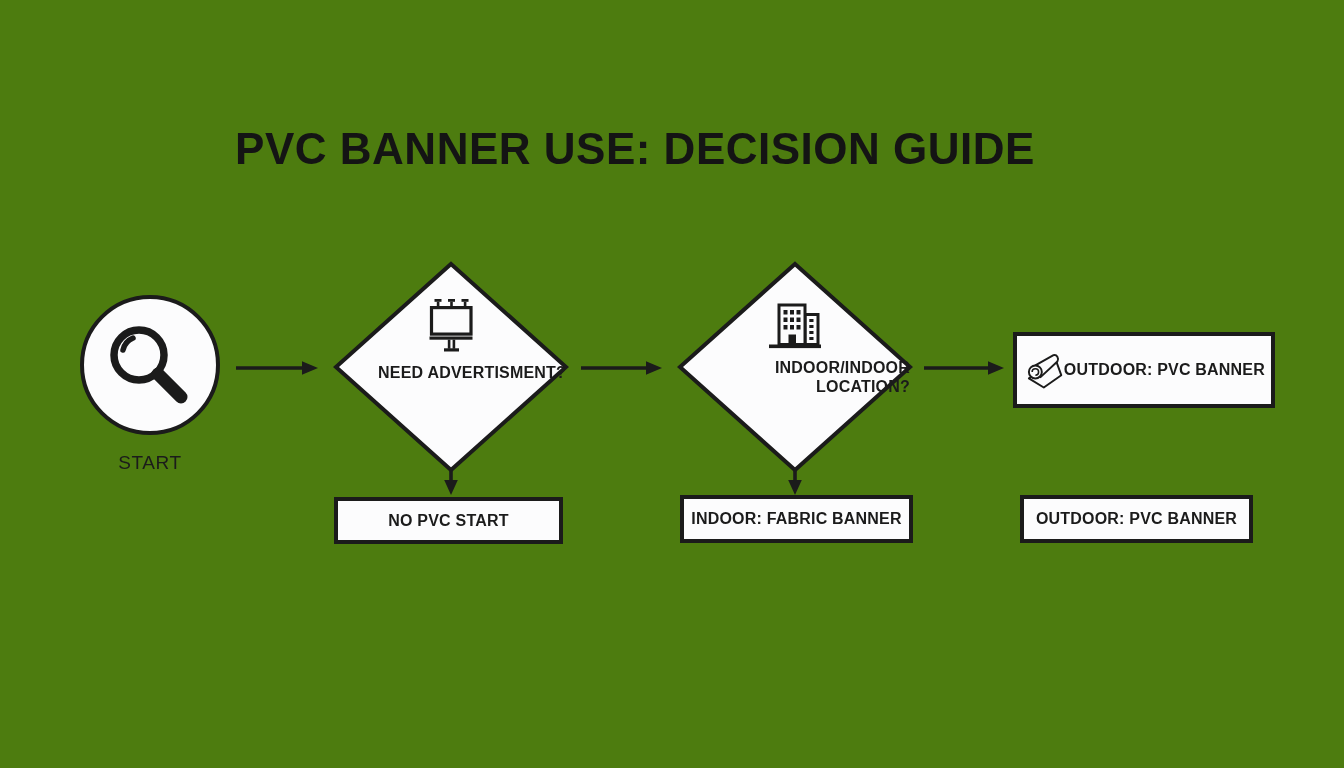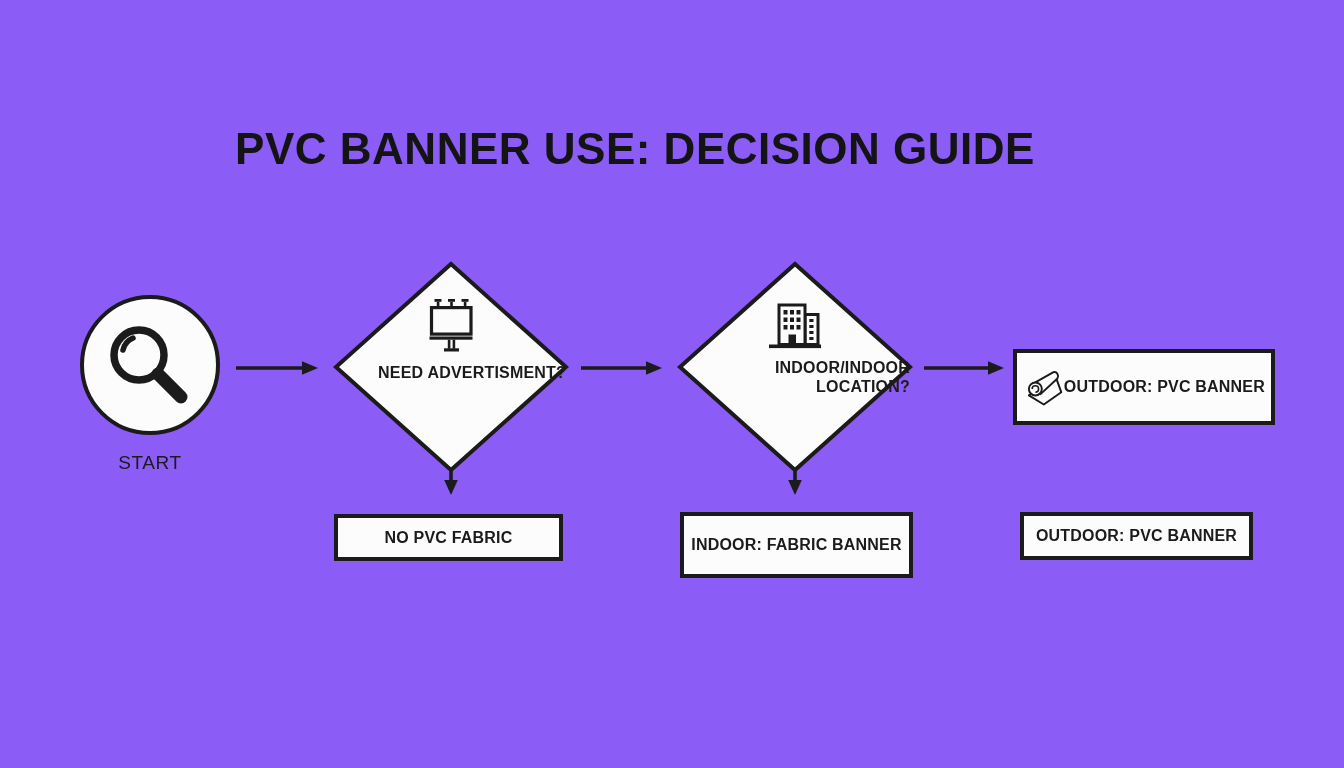--- a/index.html
+++ b/index.html
@@ -6,21 +6,21 @@
   html, body { width: 1344px; height: 768px; }
   body {
     font-family: "Liberation Sans", "DejaVu Sans", sans-serif;
     background: #f7f7f8;
     overflow: hidden;
   }
   .canvas {
     position: relative;
     width: 1344px;
     height: 768px;
-    background: #8b5cf6;
+    background: #4d7c0f;
     color: #1b1b1b;
   }
   .abs { position: absolute; }
   .title {
     left: 0; top: 124px; width: 1270px;
     text-align: center;
     font-size: 44px;
     font-weight: bold;
     letter-spacing: 0.5px;
     color: #141414;
@@ -52,30 +52,29 @@
   .result-box {
     border: 4px solid #1b1b1b;
     background: #fcfcfd;
     display: flex;
     align-items: center;
     justify-content: center;
     font-size: 16px;
     font-weight: bold;
     letter-spacing: 0.2px;
     white-space: nowrap;
-    margin-top: 17px;
   }
   .result-main {
     left: 1013px; top: 332px; width: 262px; height: 76px;
     justify-content: flex-start;
     padding: 0 6px 0 8px;
   }
   .result-main .result-text { flex: 1; text-align: center; }
   .result-no      { left: 334px;  top: 497px; width: 229px; height: 47px; }
-  .result-indoor  { left: 680px;  top: 495px; width: 233px; height: 66px; }
+  .result-indoor  { left: 680px;  top: 495px; width: 233px; height: 48px; }
   .result-outdoor { left: 1020px; top: 495px; width: 233px; height: 48px; }
   .icon-abs { position: absolute; }
   svg { display: block; }
 </style>
 </head>
 <body>
 
 <div class="canvas">
 
   <div class="abs title">PVC BANNER USE: DECISION GUIDE</div>
@@ -167,21 +166,21 @@
     <svg width="56" height="54" viewBox="0 0 60 60" xmlns="http://www.w3.org/2000/svg">
       <path d="M 6 43 L 29 57 L 56 38 L 48 16 Z" fill="#fcfcfd" stroke="#1b1b1b" stroke-width="3" stroke-linejoin="round"></path>
       <path d="M 16 23 L 44 7 A 5.5 6.5 0 0 1 50 17 L 24 41 Z" fill="#fcfcfd" stroke="#1b1b1b" stroke-width="3" stroke-linejoin="round"></path>
       <circle cx="16" cy="33" r="10" fill="#fcfcfd" stroke="#1b1b1b" stroke-width="3"></circle>
       <path d="M 11 33 a 5 5 0 1 1 5 5" fill="none" stroke="#1b1b1b" stroke-width="2.4"></path>
     </svg>
     <div class="result-text">OUTDOOR: PVC BANNER</div>
   </div>
 
   <div class="abs result-box result-no">
-    <span>NO PVC FABRIC</span>
+    <span>NO PVC START</span>
   </div>
 
   <div class="abs result-box result-indoor">
     <span>INDOOR: FABRIC BANNER</span>
   </div>
 
   <div class="abs result-box result-outdoor">
     <span>OUTDOOR: PVC BANNER</span>
   </div>
 

